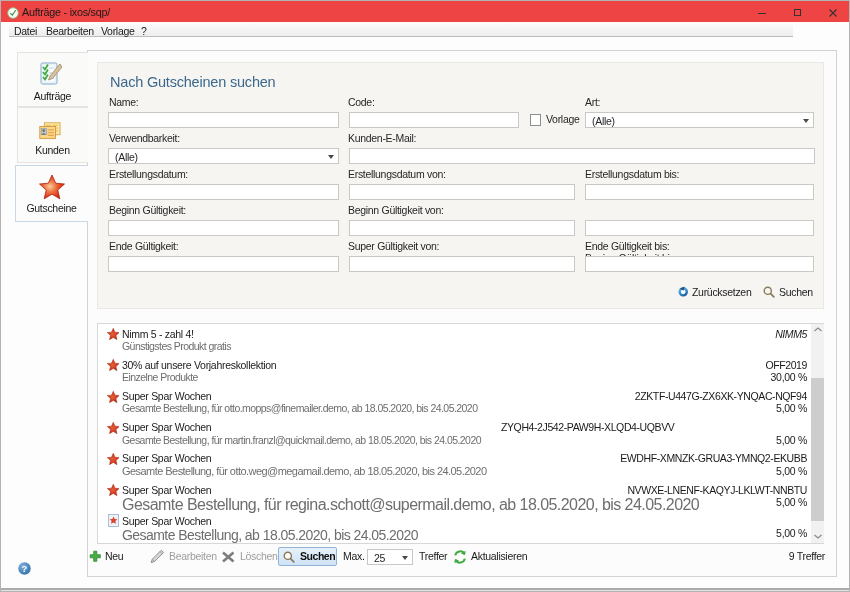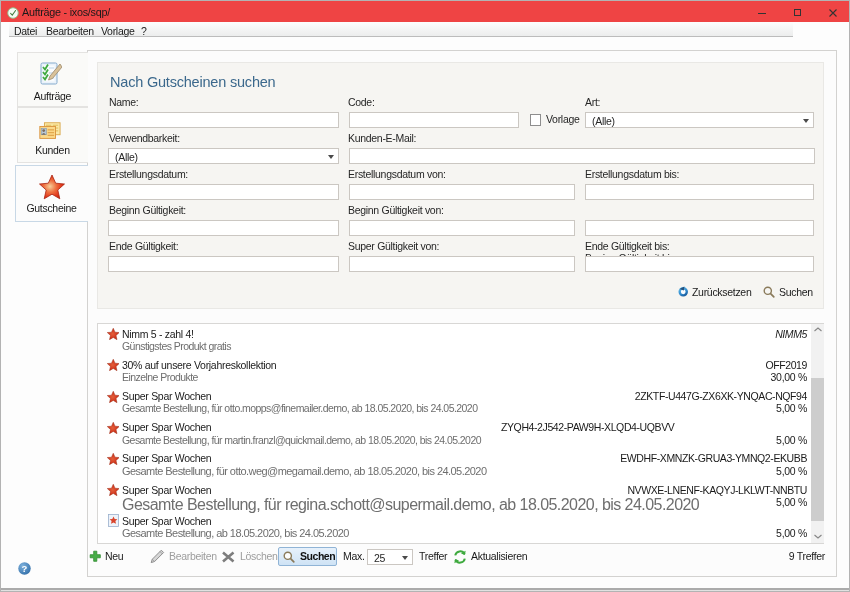--- a/index.html
+++ b/index.html
@@ -205,21 +205,21 @@
   </svg>
 <div class="abs" style="left:121px;top:482.5px;font-size:10.5px;letter-spacing:-0.3px;color:#1a1a1a;white-space:nowrap;">Super Spar Wochen</div>
 <div class="abs" style="left:121px;top:495.0px;font-size:16px;letter-spacing:-0.55px;color:#6e6e6e;white-space:nowrap;">Gesamte Bestellung, für regina.schott@supermail.demo, ab 18.05.2020, bis 24.05.2020</div>
 <div class="abs" style="left:500px;top:482.5px;width:306px;text-align:right;font-size:10.5px;letter-spacing:-0.4px;color:#1a1a1a;">NVWXE-LNENF-KAQYJ-LKLWT-NNBTU</div>
 <div class="abs" style="left:600px;top:495.0px;width:206px;text-align:right;font-size:10.5px;letter-spacing:-0.3px;color:#1a1a1a;">5,00 %</div>
 <svg class="abs" style="left:106px;top:513.4px;" width="13" height="13" viewBox="0 0 13 13">
     <rect x="1.5" y="0.5" width="10" height="12" fill="#eef3fa" stroke="#9ab0cc" stroke-width="0.8"></rect>
     <path d="M6.5 2.5 L7.7 5 L10.4 5.3 L8.4 7.1 L9 9.8 L6.5 8.4 L4 9.8 L4.6 7.1 L2.6 5.3 L5.3 5 Z" fill="#d9452c"></path>
   </svg>
 <div class="abs" style="left:121px;top:513.7px;font-size:10.5px;letter-spacing:-0.3px;color:#1a1a1a;white-space:nowrap;">Super Spar Wochen</div>
-<div class="abs" style="left:121px;top:526.2px;font-size:11px;letter-spacing:-0.55px;color:#6e6e6e;white-space:nowrap;">Gesamte Bestellung, ab 18.05.2020, bis 24.05.2020</div>
+<div class="abs" style="left:121px;top:526.2px;font-size:14px;letter-spacing:-0.55px;color:#6e6e6e;white-space:nowrap;">Gesamte Bestellung, ab 18.05.2020, bis 24.05.2020</div>
 <div class="abs" style="left:600px;top:526.2px;width:206px;text-align:right;font-size:10.5px;letter-spacing:-0.3px;color:#1a1a1a;">5,00 %</div>
 
 <svg class="abs" style="left:88px;top:549px;" width="13" height="13" viewBox="0 0 13 13">
   <path d="M4.7 1.2 h3.1 v3.5 H11.3 v3.1 H7.8 V11.3 H4.7 V7.8 H1.2 V4.7 h3.5 Z" fill="#47ad47" stroke="#2e8a2e" stroke-width="0.8"></path>
 </svg>
 <div class="lbl" style="left:104px;top:549px;color:#1a1a1a;">Neu</div>
 
 <svg class="abs" style="left:148px;top:548px;" width="16" height="15" viewBox="0 0 16 15">
   <path d="M12.3 1.2 L14.6 3.5 L5.6 12.5 L2.2 13.6 L3.3 10.2 Z" fill="#d6d6d6" stroke="#8f8f8f" stroke-width="1"></path>
   <path d="M11 2.5 L13.3 4.8" stroke="#8f8f8f" stroke-width="0.8"></path>

